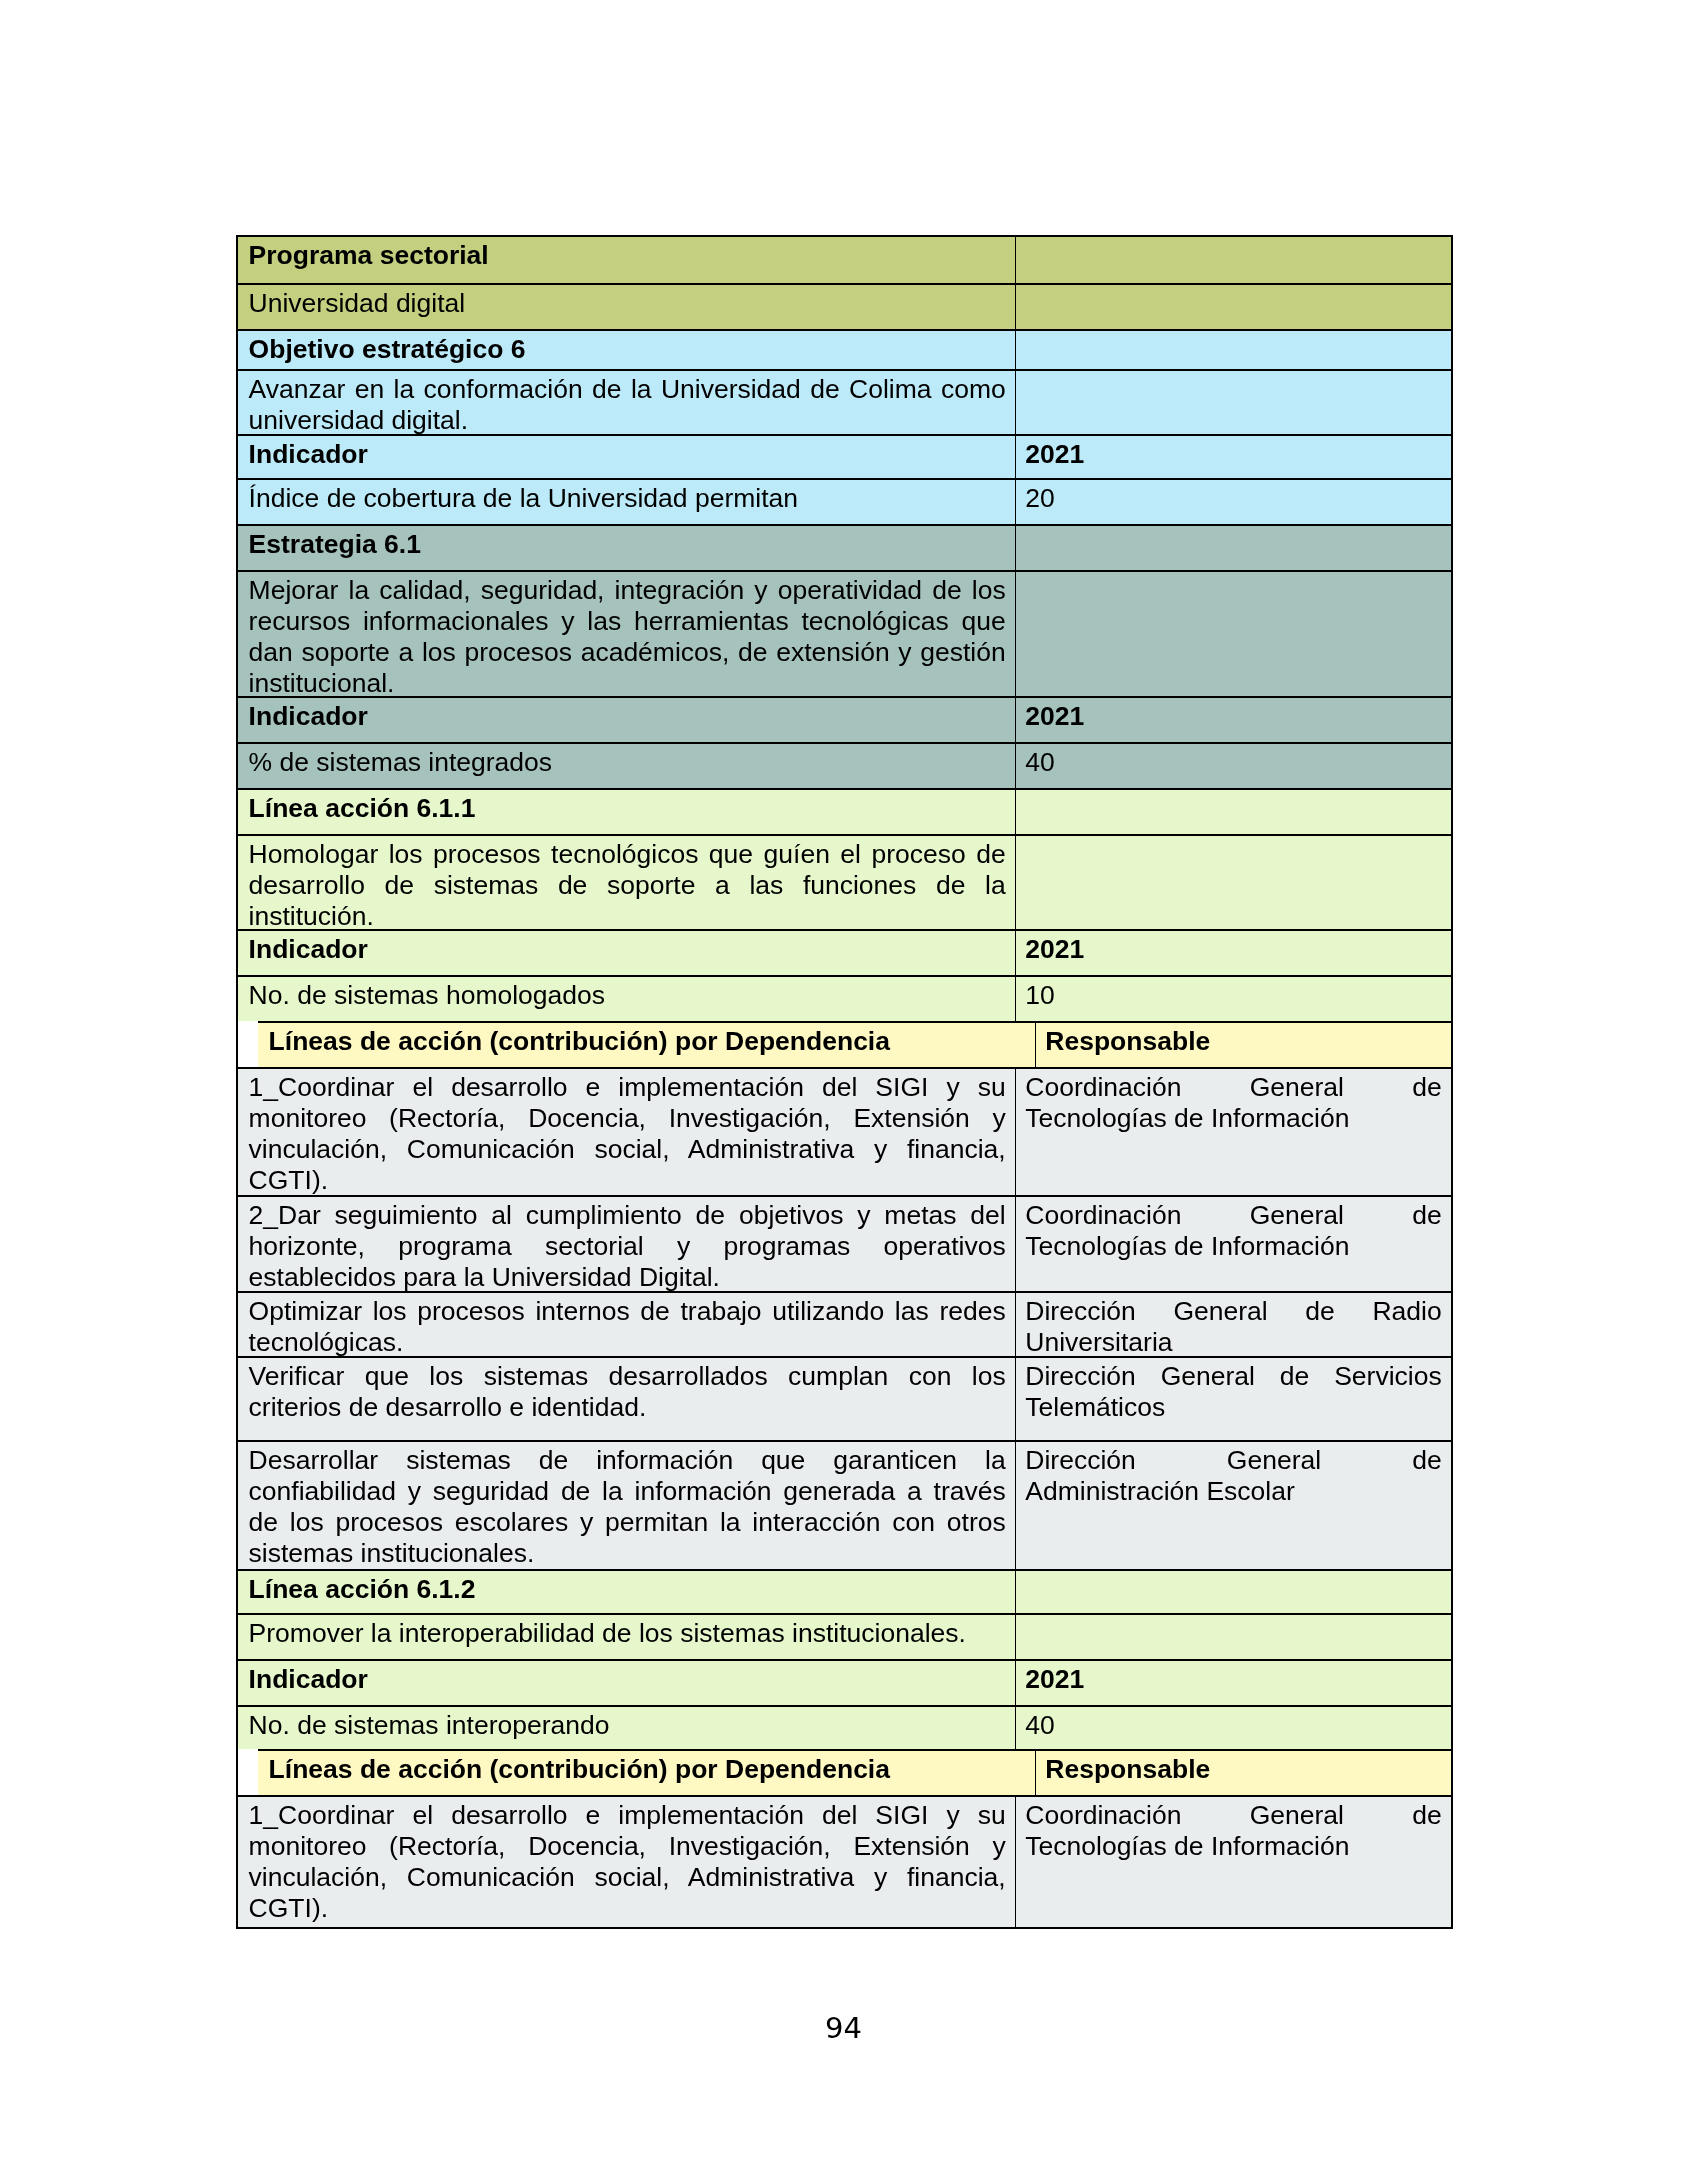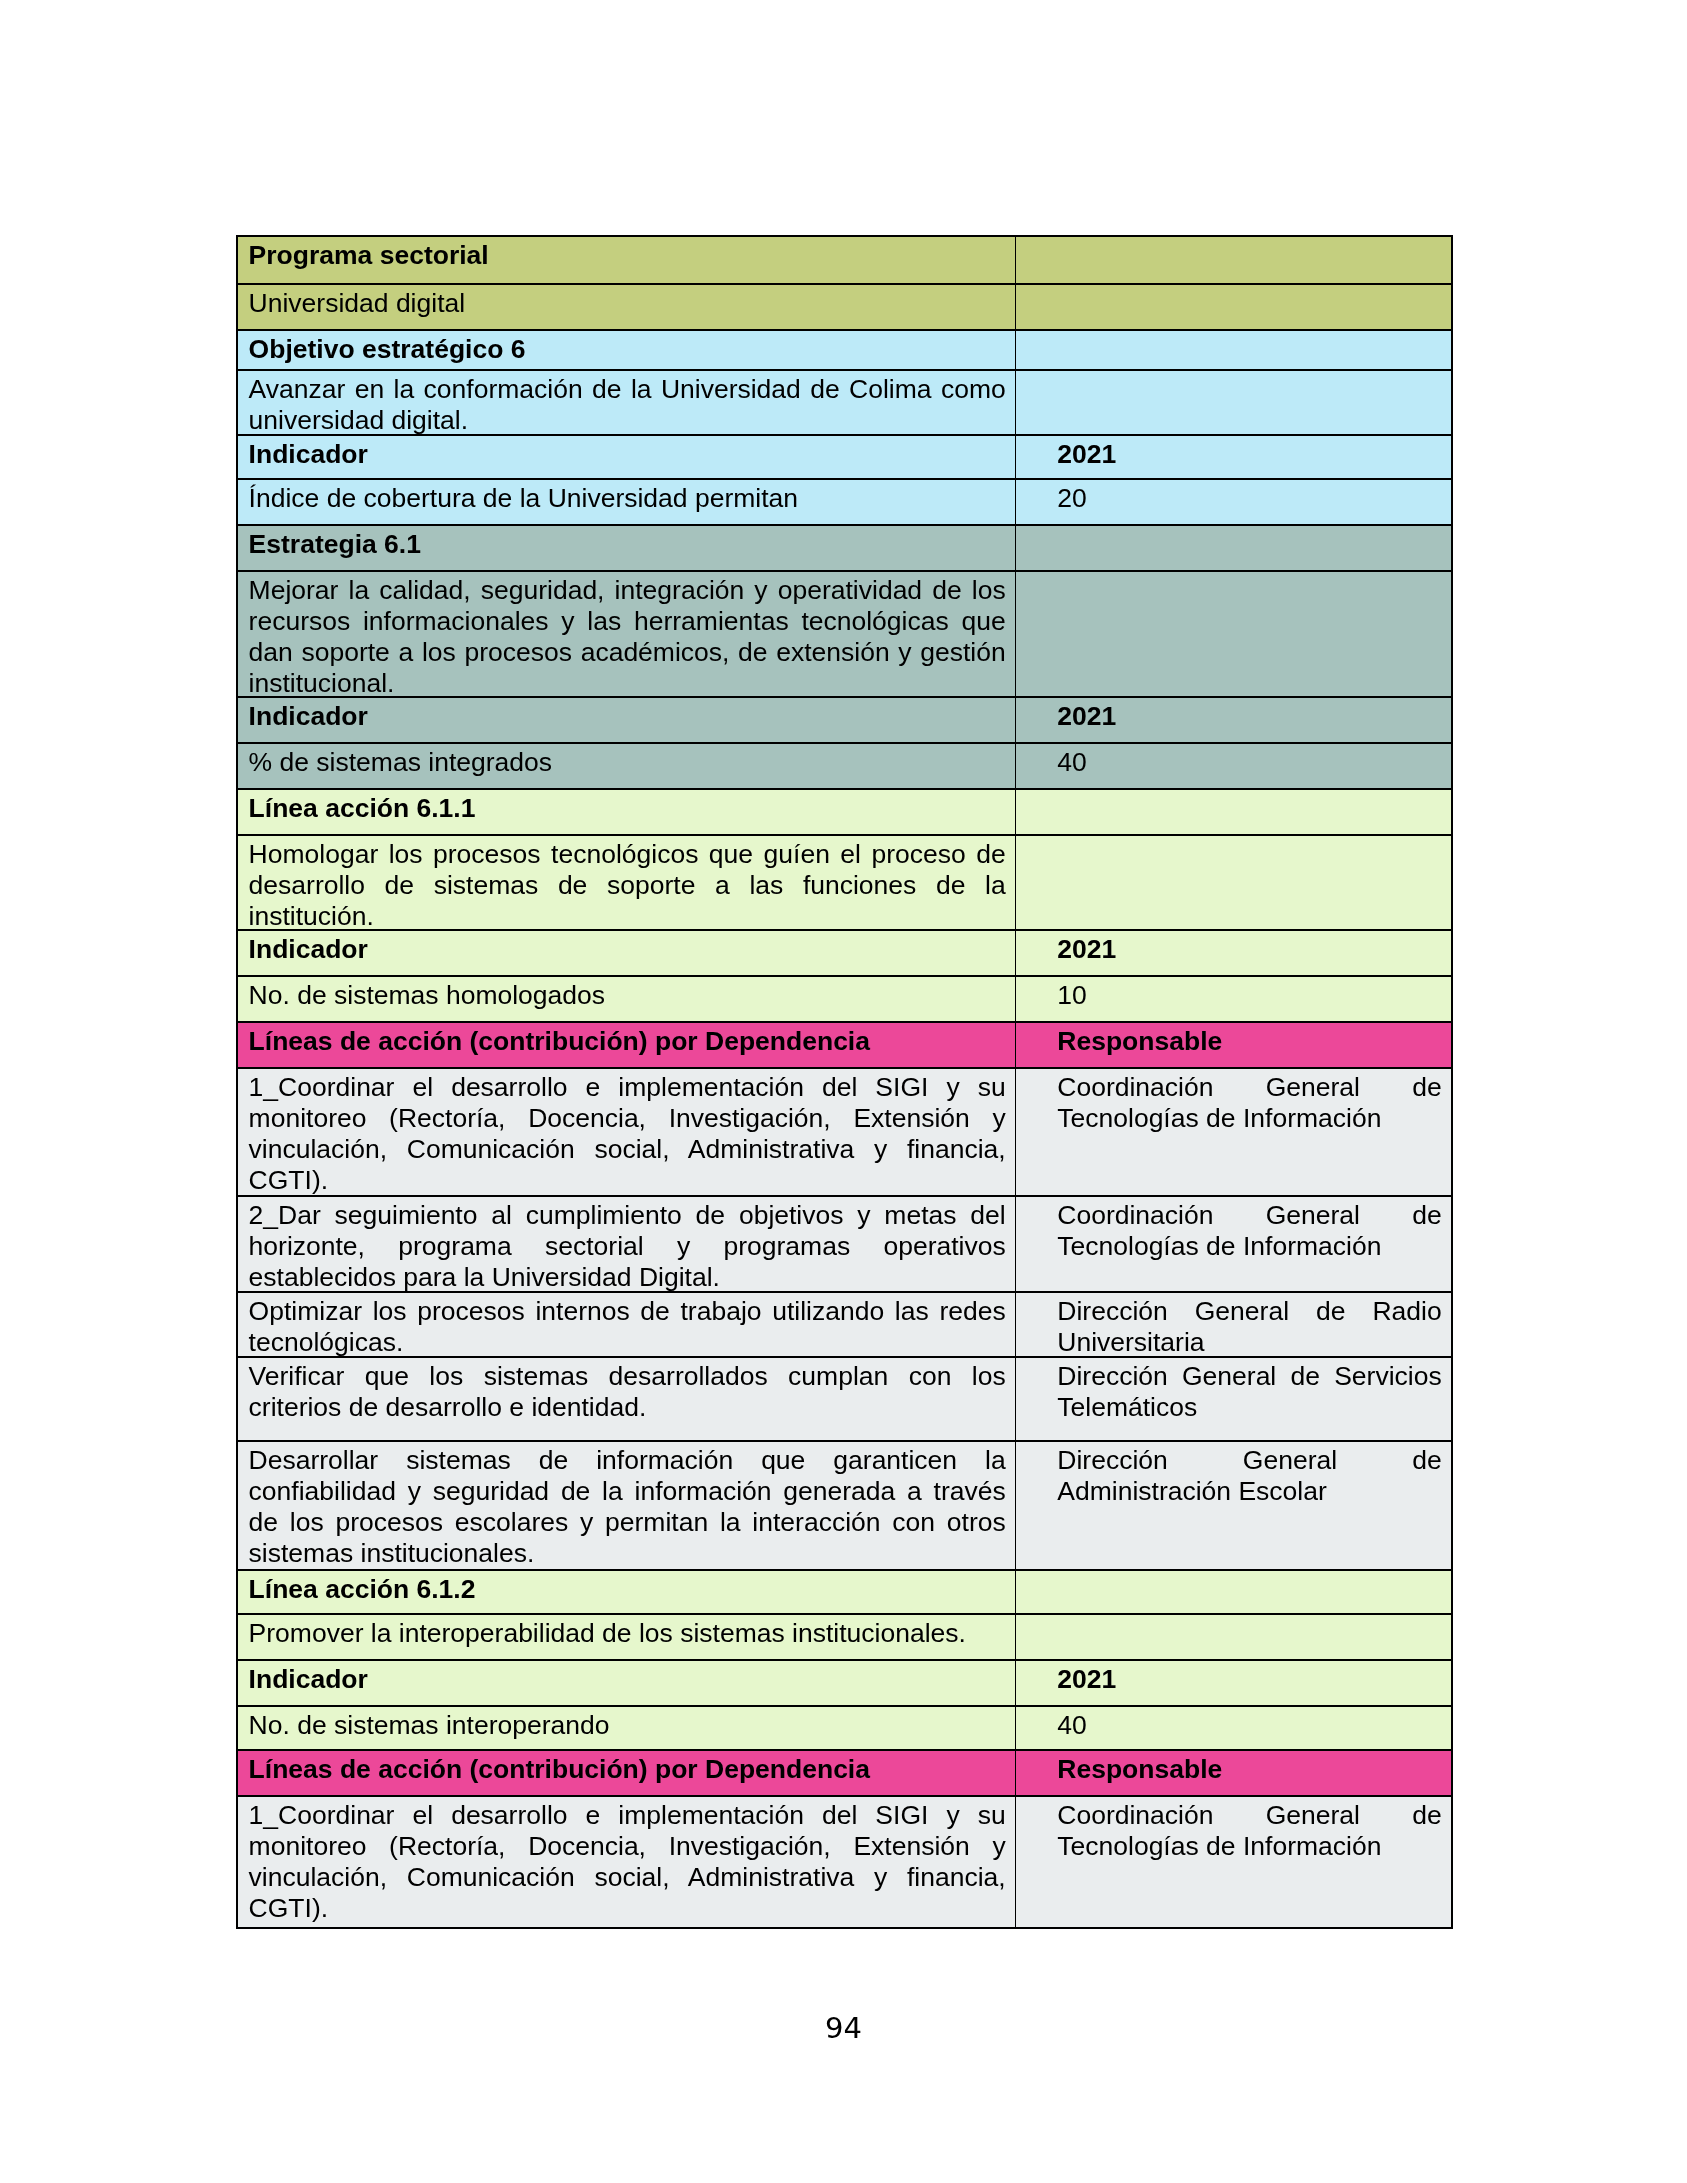--- a/index.html
+++ b/index.html
@@ -1,28 +1,28 @@
 <!DOCTYPE html>
 <html style="font-size:10.6px"><head>
 <meta charset="utf-8">
 <style>
   html, body { margin:0; padding:0; }
   body { width:1687px; height:2183px; background:#ffffff; position:relative; font-family:"Liberation Sans", sans-serif; color:#000; }
   .tbl { position:absolute; left:236px; top:235px; width:1217px; border:2.6px solid #000; box-sizing:border-box; }
-  .row { display:flex; border-top:2.6px solid #000; box-sizing:border-box;gap:32px; }
+  .row { display:flex; border-top:2.6px solid #000; box-sizing:border-box; }
   .row:first-child { border-top:none; }
   .c1 { width:778px; border-right:1.3px solid #000; box-sizing:border-box; padding:2.6px 9.3px 0 10.6px; font-size:26.5px; line-height:31px; text-align:justify; }
   .c2 { flex:1; box-sizing:border-box; padding:2.6px 9.3px 0 9.3px; font-size:26.5px; line-height:31px; text-align:justify; }
   .b { font-weight:bold; }
   .r { text-align:left; }
   .olive { background:#c4cf7f; }
   .blue { background:#bdeaf8; }
   .teal { background:#a6c2bd; }
   .lgreen { background:#e6f7cc; }
-  .hgray { background:#ec4899; }
+  .hgray { background:#fef9c3;margin-left:20px; }
   .lgray { background:#eaedee; }
   .pagenum { position:absolute; left:0; width:1687px; top:2011px; text-align:center; font-family:"DejaVu Sans", sans-serif; font-size:29px; }
   .jl { text-align-last:left; }
 </style>
 </head>
 <body>
 
 <div class="tbl">
 
   <div class="row olive" style="height:46px">

